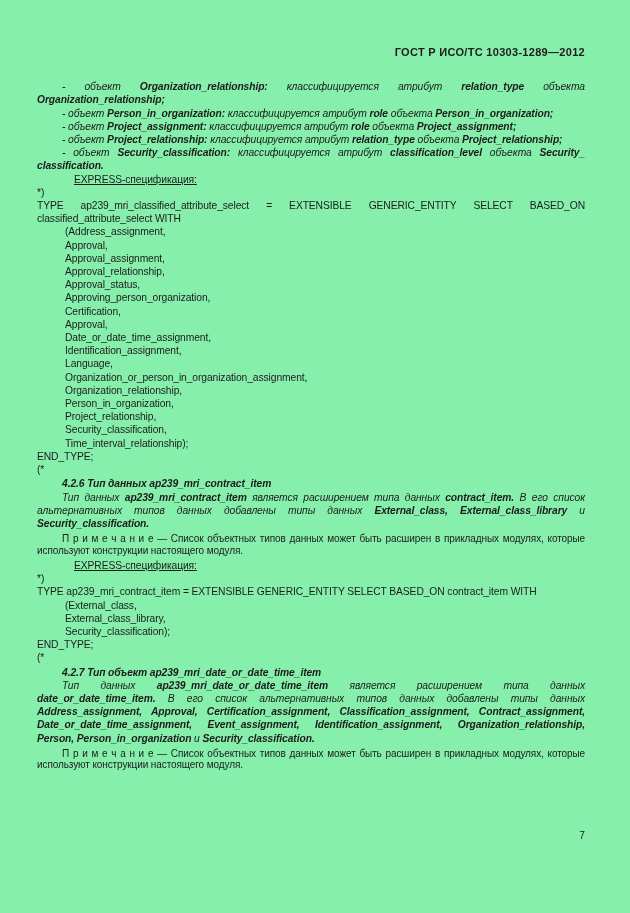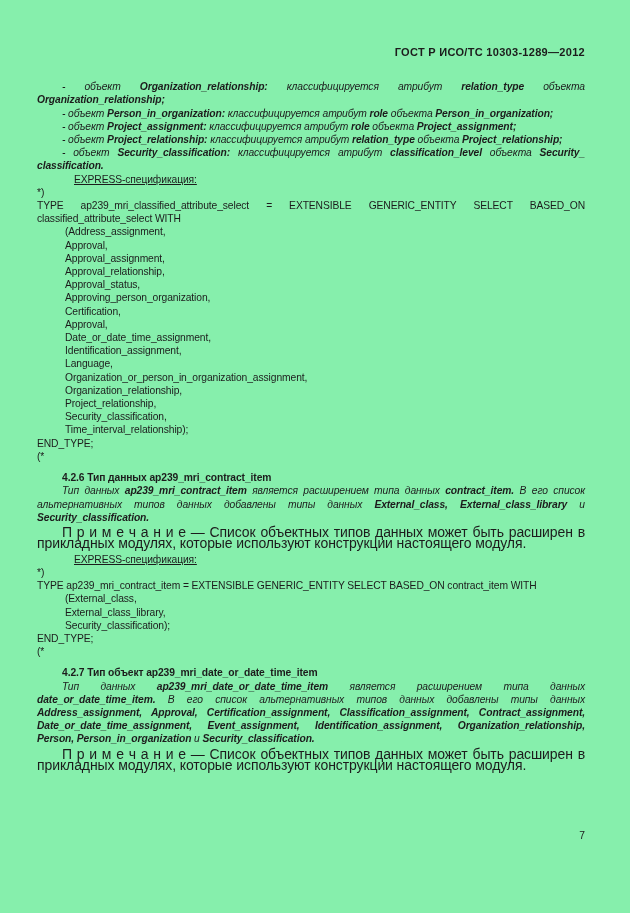--- a/index.html
+++ b/index.html
@@ -15,24 +15,24 @@
   .doc-header {
     text-align:right; font-weight:bold; font-size:11px; letter-spacing:0.3px;
     margin:0 0 21px 0;
   }
   .jpara { text-align:justify; text-indent:25px;font-style:italic; }
   .express-line { text-indent:25px; }
   .express-line span { text-decoration:underline;padding-left:12px; }
   .code-line { text-align:justify; }
   .code-item { padding-left:28px; }
   .note {
-    font-size:14px; line-height:11.4px; text-align:justify; text-indent:25px;
+    font-size:10px; line-height:11.4px; text-align:justify; text-indent:25px;
     margin:3px 0 3px 0;
   }
-  .sec-heading { font-weight:bold; text-indent:25px; margin-top:8px; }
+  .sec-heading { font-weight:bold; text-indent:25px; margin-top:1px;font-style:italic; }
   .page-number { position:absolute; top:830px; right:45px; font-size:10.3px; }
   b { font-weight:bold; }
 </style>
 </head>
 <body>
 
 <div class="page">
   <div class="content">
 
     <p class="doc-header">ГОСТ Р ИСО/ТС 10303-1289—2012</p>
@@ -58,20 +58,21 @@
       <p class="code-line code-item">Approval_relationship,</p>
       <p class="code-line code-item">Approval_status,</p>
       <p class="code-line code-item">Approving_person_organization,</p>
       <p class="code-line code-item">Certification,</p>
       <p class="code-line code-item">Approval,</p>
       <p class="code-line code-item">Date_or_date_time_assignment,</p>
       <p class="code-line code-item">Identification_assignment,</p>
       <p class="code-line code-item">Language,</p>
       <p class="code-line code-item">Organization_or_person_in_organization_assignment,</p>
       <p class="code-line code-item">Organization_relationship,</p>
+      <p class="code-line code-item">Person_in_organization,</p>
       <p class="code-line code-item">Project_relationship,</p>
       <p class="code-line code-item">Security_classification,</p>
       <p class="code-line code-item">Time_interval_relationship);</p>
       <p class="code-line">END_TYPE;</p>
       <p class="code-line">(*</p>
     </div>
 
     <p class="sec-heading">4.2.6 Тип данных ap239_mri_contract_item</p>
 
     <p class="jpara"><span>Тип данных </span><b>ap239_mri_contract_item</b><span> является расширением типа данных </span><b>contract_item.</b><span> В его список альтернативных типов данных добавлены типы данных </span><b>External_class, External_class_library</b><span> и </span><b>Security_classification.</b></p>

